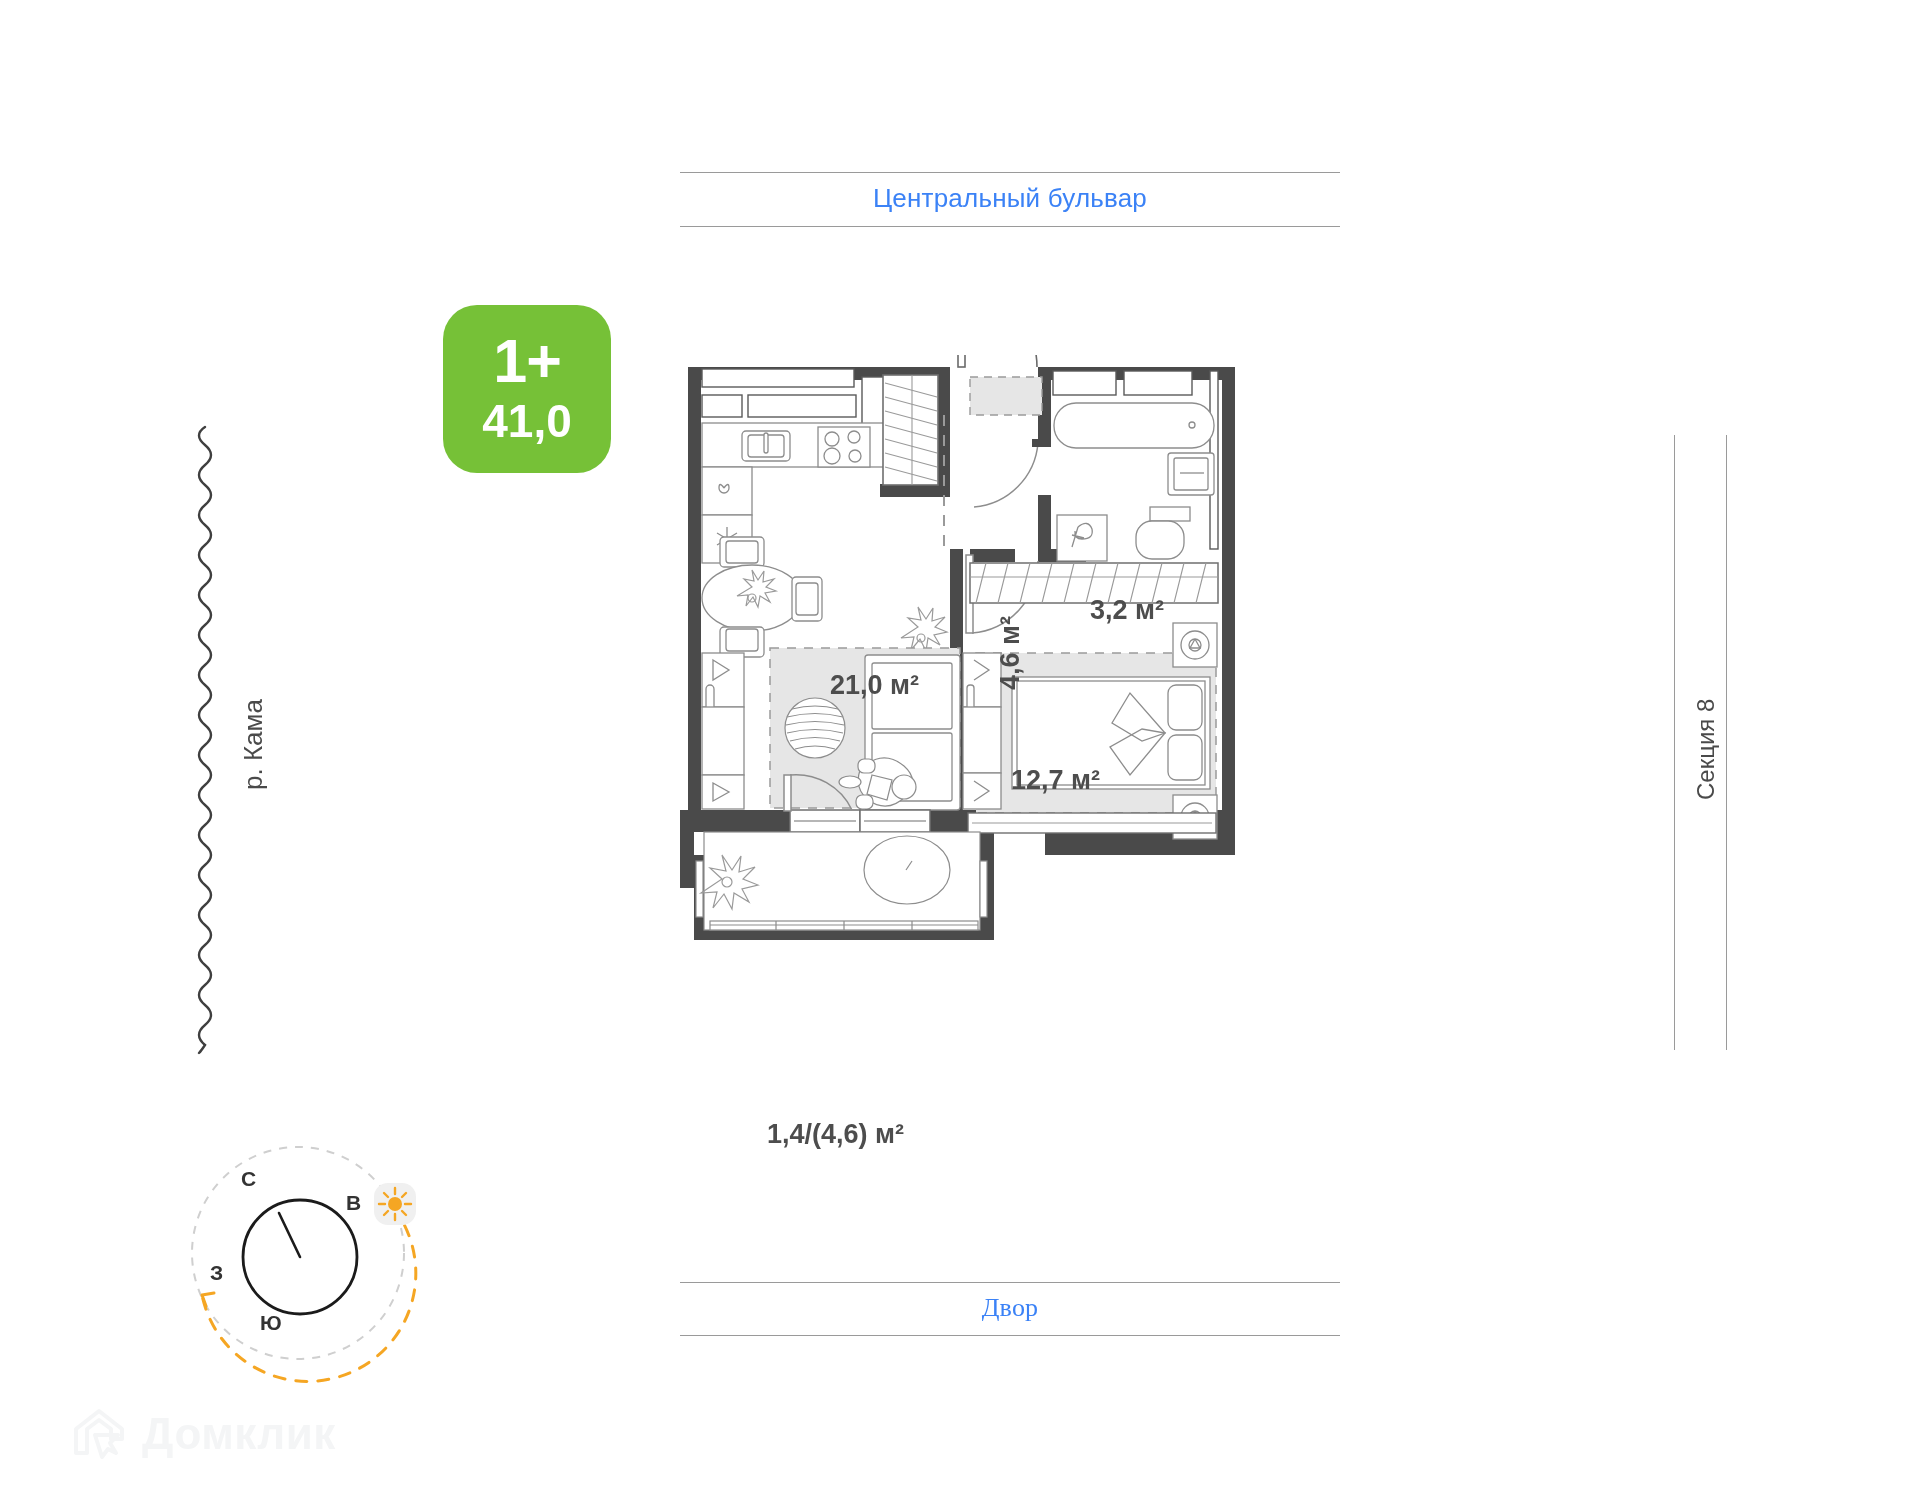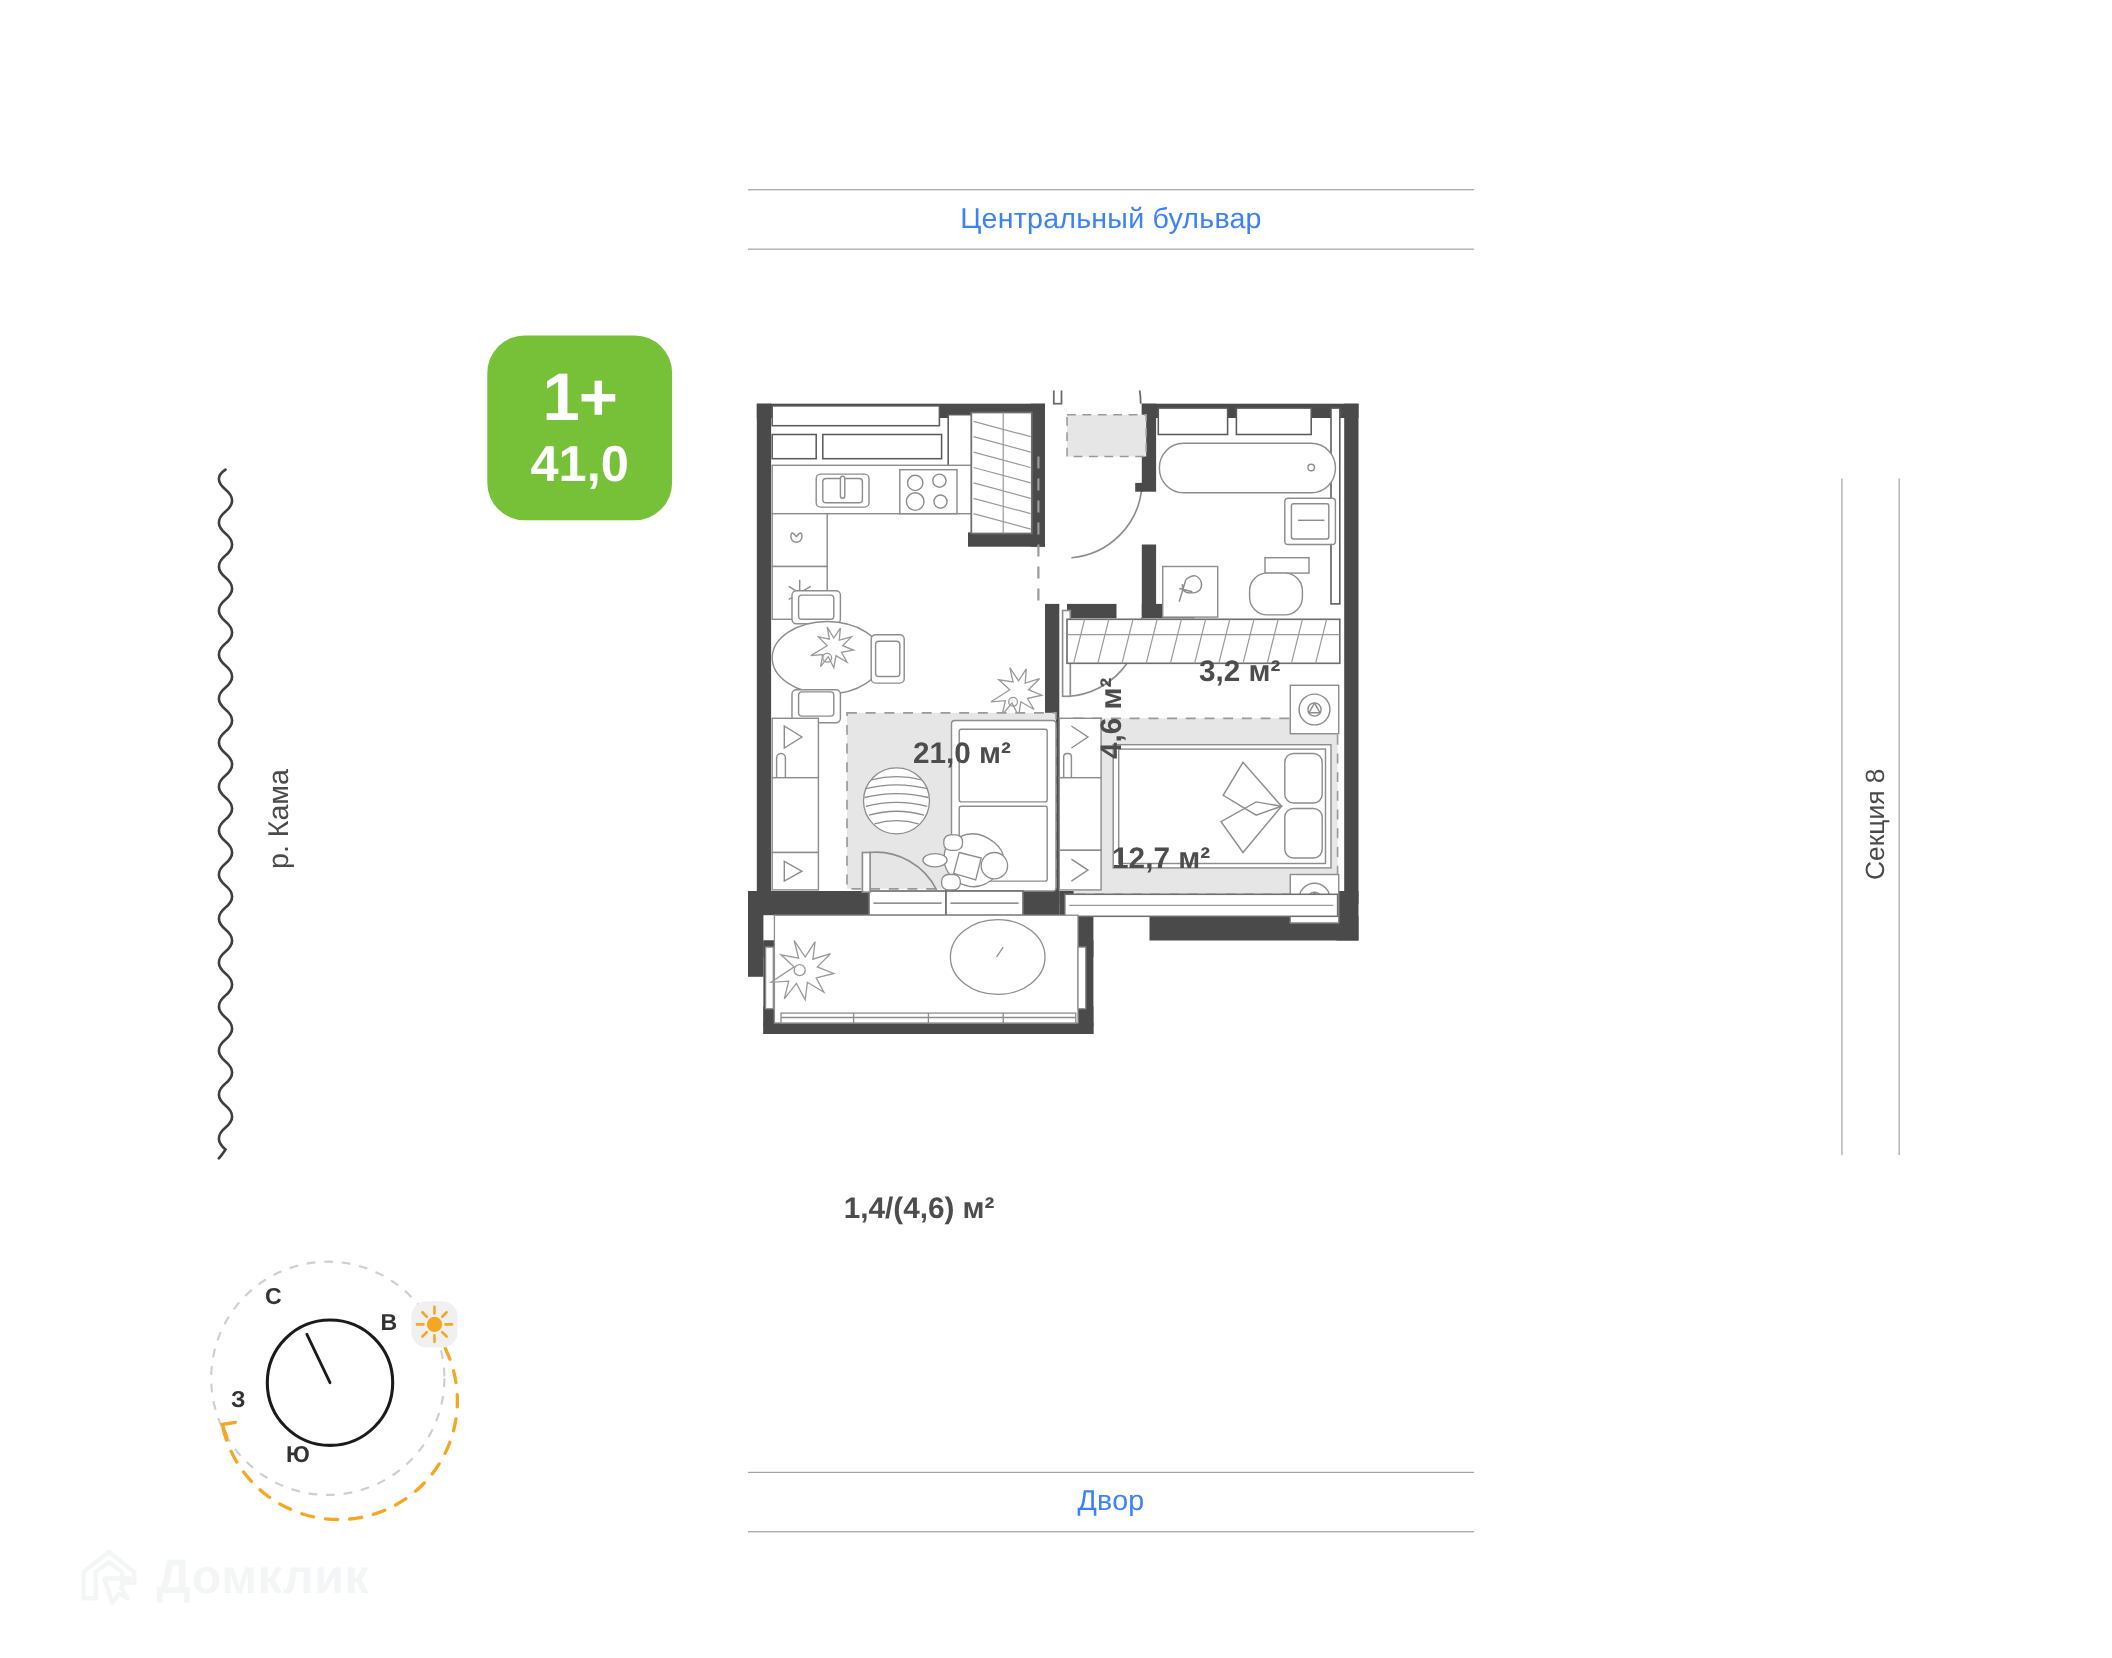--- a/index.html
+++ b/index.html
@@ -59,21 +59,21 @@
 </style>
 </head>
 <body>
 
 <div class="band" style="top:172px;">
   <div class="rule"></div>
   <div class="band-label">Центральный бульвар</div>
   <div class="rule"></div>
 </div>
 
-<div class="band" style="top:1338px;">
+<div class="band" style="top:1282px;font-family:Liberation Serif, serif;">
   <div class="rule"></div>
   <div class="band-label">Двор</div>
   <div class="rule"></div>
 </div>
 
 <div class="vrule" style="left:1674px;top:435px;height:615px;"></div>
 <div class="vrule" style="left:1726px;top:435px;height:615px;"></div>
 <div class="vlabel" style="left:1692px;top:800px;">Секция 8</div>
 
 <svg class="abs" style="left:185px;top:425px;" width="36" height="630" viewBox="0 0 36 630">
@@ -335,21 +335,21 @@
     <ellipse cx="227" cy="515" rx="43" ry="34"></ellipse>
     <path d="M232 506 l-6 9"></path>
   </g>
 
 </svg>
 
 <div class="area" style="left:830px;top:670px;">21,0 м²</div>
 <div class="area vert" style="left:995px;top:690px;">4,6 м²</div>
 <div class="area" style="left:1090px;top:595px;">3,2 м²</div>
 <div class="area" style="left:1011px;top:765px;">12,7 м²</div>
-<div class="area" style="left:767px;top:1083px;">1,4/(4,6) м²</div>
+<div class="area" style="left:767px;top:1119px;">1,4/(4,6) м²</div>
 
 <div class="compass">
   <svg width="250" height="250" viewBox="0 0 250 250">
 
     <circle cx="118" cy="118" r="106" fill="none" stroke="#cfcfcf" stroke-width="2" stroke-dasharray="8 8"></circle>
 
     <path d="M213 72 A108 108 0 1 1 22 160" fill="none" stroke="#f5a623" stroke-width="3" stroke-dasharray="11 11" stroke-linecap="round"></path>
     <path d="M22 160 l12 -2 M22 160 l4 11" fill="none" stroke="#f5a623" stroke-width="3" stroke-linecap="round"></path>
 
     <circle cx="120" cy="122" r="57" fill="#ffffff" stroke="#1b1b1b" stroke-width="2.8"></circle>

